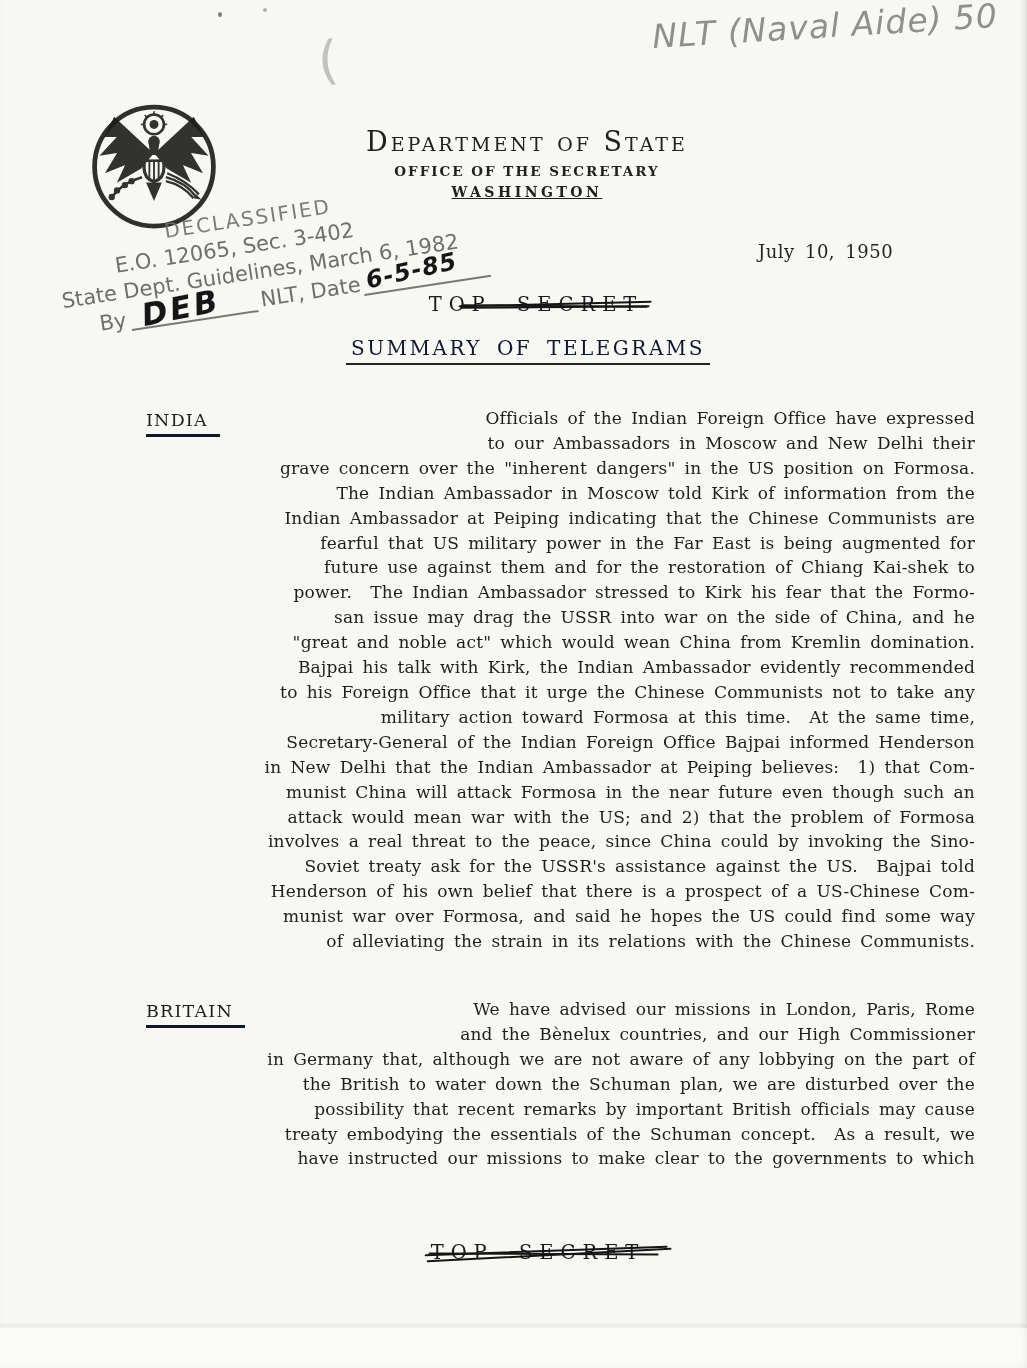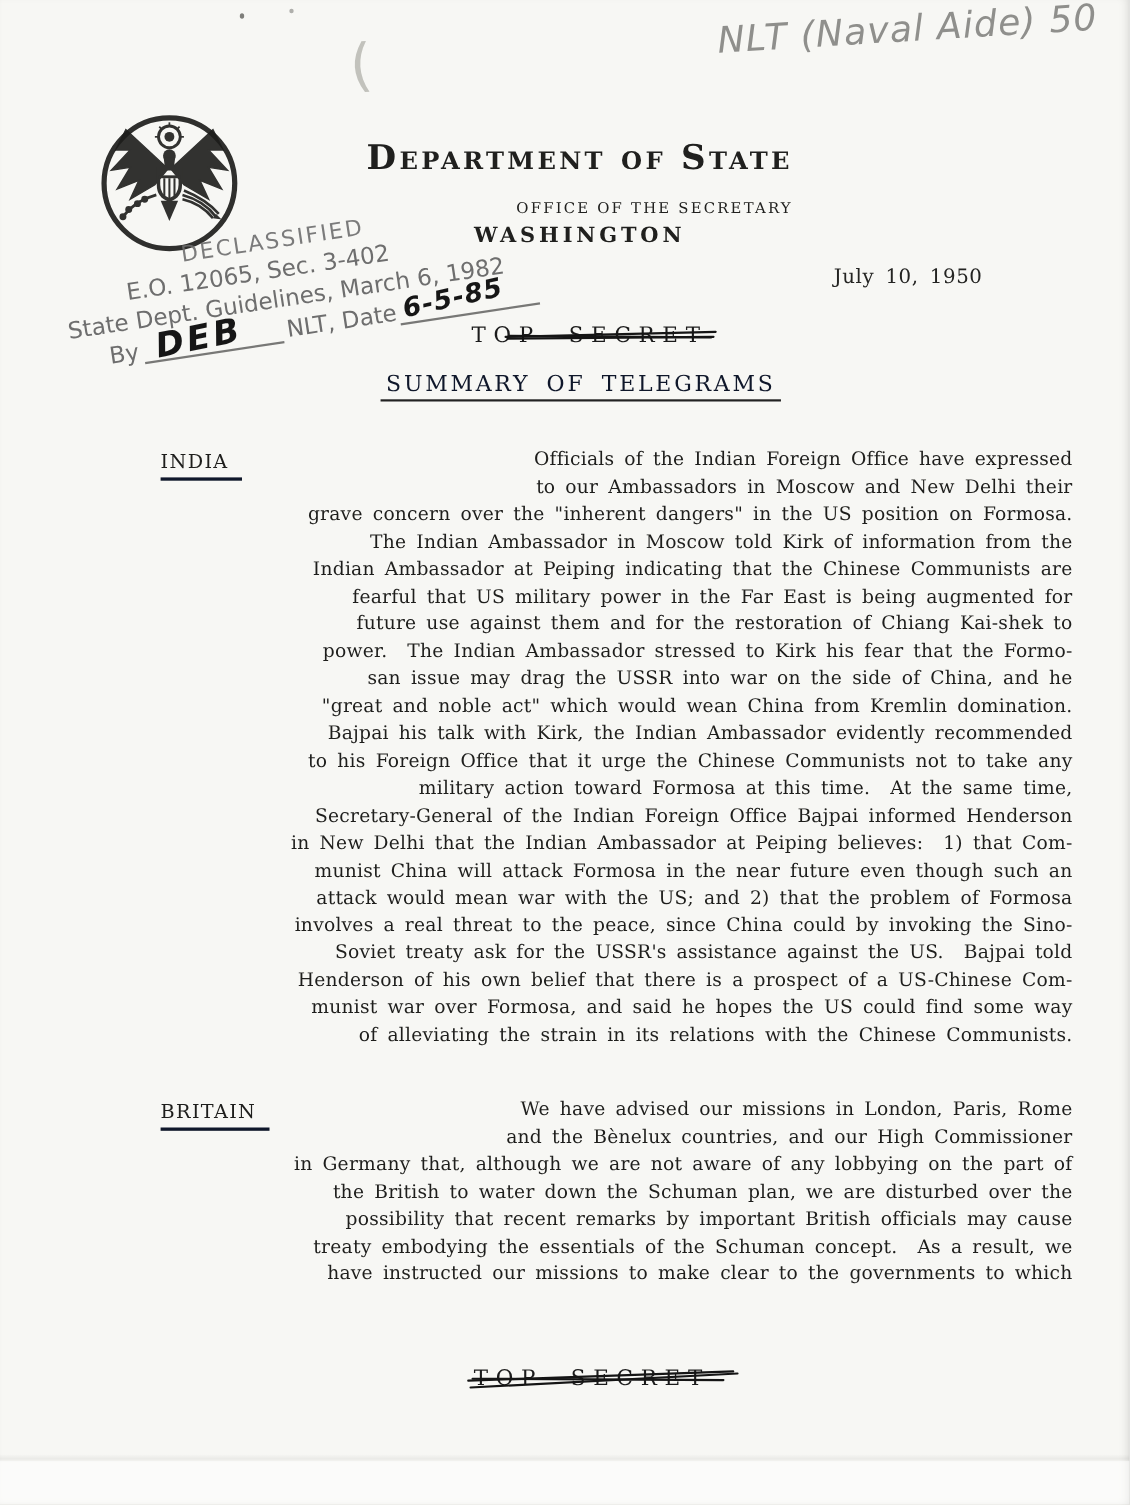--- a/index.html
+++ b/index.html
@@ -15,23 +15,23 @@
                 font-family:"DejaVu Sans",sans-serif;font-weight:400;transform:rotate(-4deg);}
   
   .hand-note{position:absolute;left:652px;top:6px;width:360px;color:#8f8f8c;
              font-family:"DejaVu Sans",sans-serif;font-style:italic;font-size:33px;
              letter-spacing:1px;transform:rotate(-3.5deg);white-space:nowrap;}
   
   .seal{position:absolute;left:88px;top:98px;width:132px;height:132px;}
   
   .letterhead{position:absolute;left:527px;top:126px;transform:translateX(-50%);
               text-align:center;color:#20201e;white-space:nowrap;}
-  .lh-dept{font-variant:small-caps;font-weight:bold;font-size:31px;letter-spacing:3px;}
-  .lh-office{font-weight:normal;font-size:13.5px;letter-spacing:2px;margin-top:20px;text-align:right;}
-  .lh-city{font-weight:bold;font-size:19px;letter-spacing:3.5px;margin-top:5px;}
+  .lh-dept{font-variant:small-caps;font-weight:normal;font-size:27px;letter-spacing:3px;}
+  .lh-office{font-weight:bold;font-size:13.5px;letter-spacing:2px;margin-top:6px;}
+  .lh-city{font-weight:bold;font-size:14px;letter-spacing:3.5px;margin-top:5px;text-decoration:underline;}
   
   .stamp{position:absolute;left:52px;top:236px;transform:rotate(-8.6deg);transform-origin:0 0;
          color:#6e6e6e;font-family:"DejaVu Sans",sans-serif;white-space:nowrap;}
   .st-l1{font-size:20px;letter-spacing:2px;margin-left:112px;opacity:.9;}
   .st-l2{font-size:21px;margin-left:58px;margin-top:3px;}
   .st-l3{font-size:21px;margin-left:0;margin-top:3px;}
   .st-l4{font-size:21px;margin-left:34px;margin-top:4px;display:flex;align-items:flex-end;}
   .blank{display:inline-block;border-bottom:2.5px solid #787876;position:relative;}
   .blank.by{width:128px;margin:0 4px;}
   .blank.date{width:128px;margin-left:2px;}

